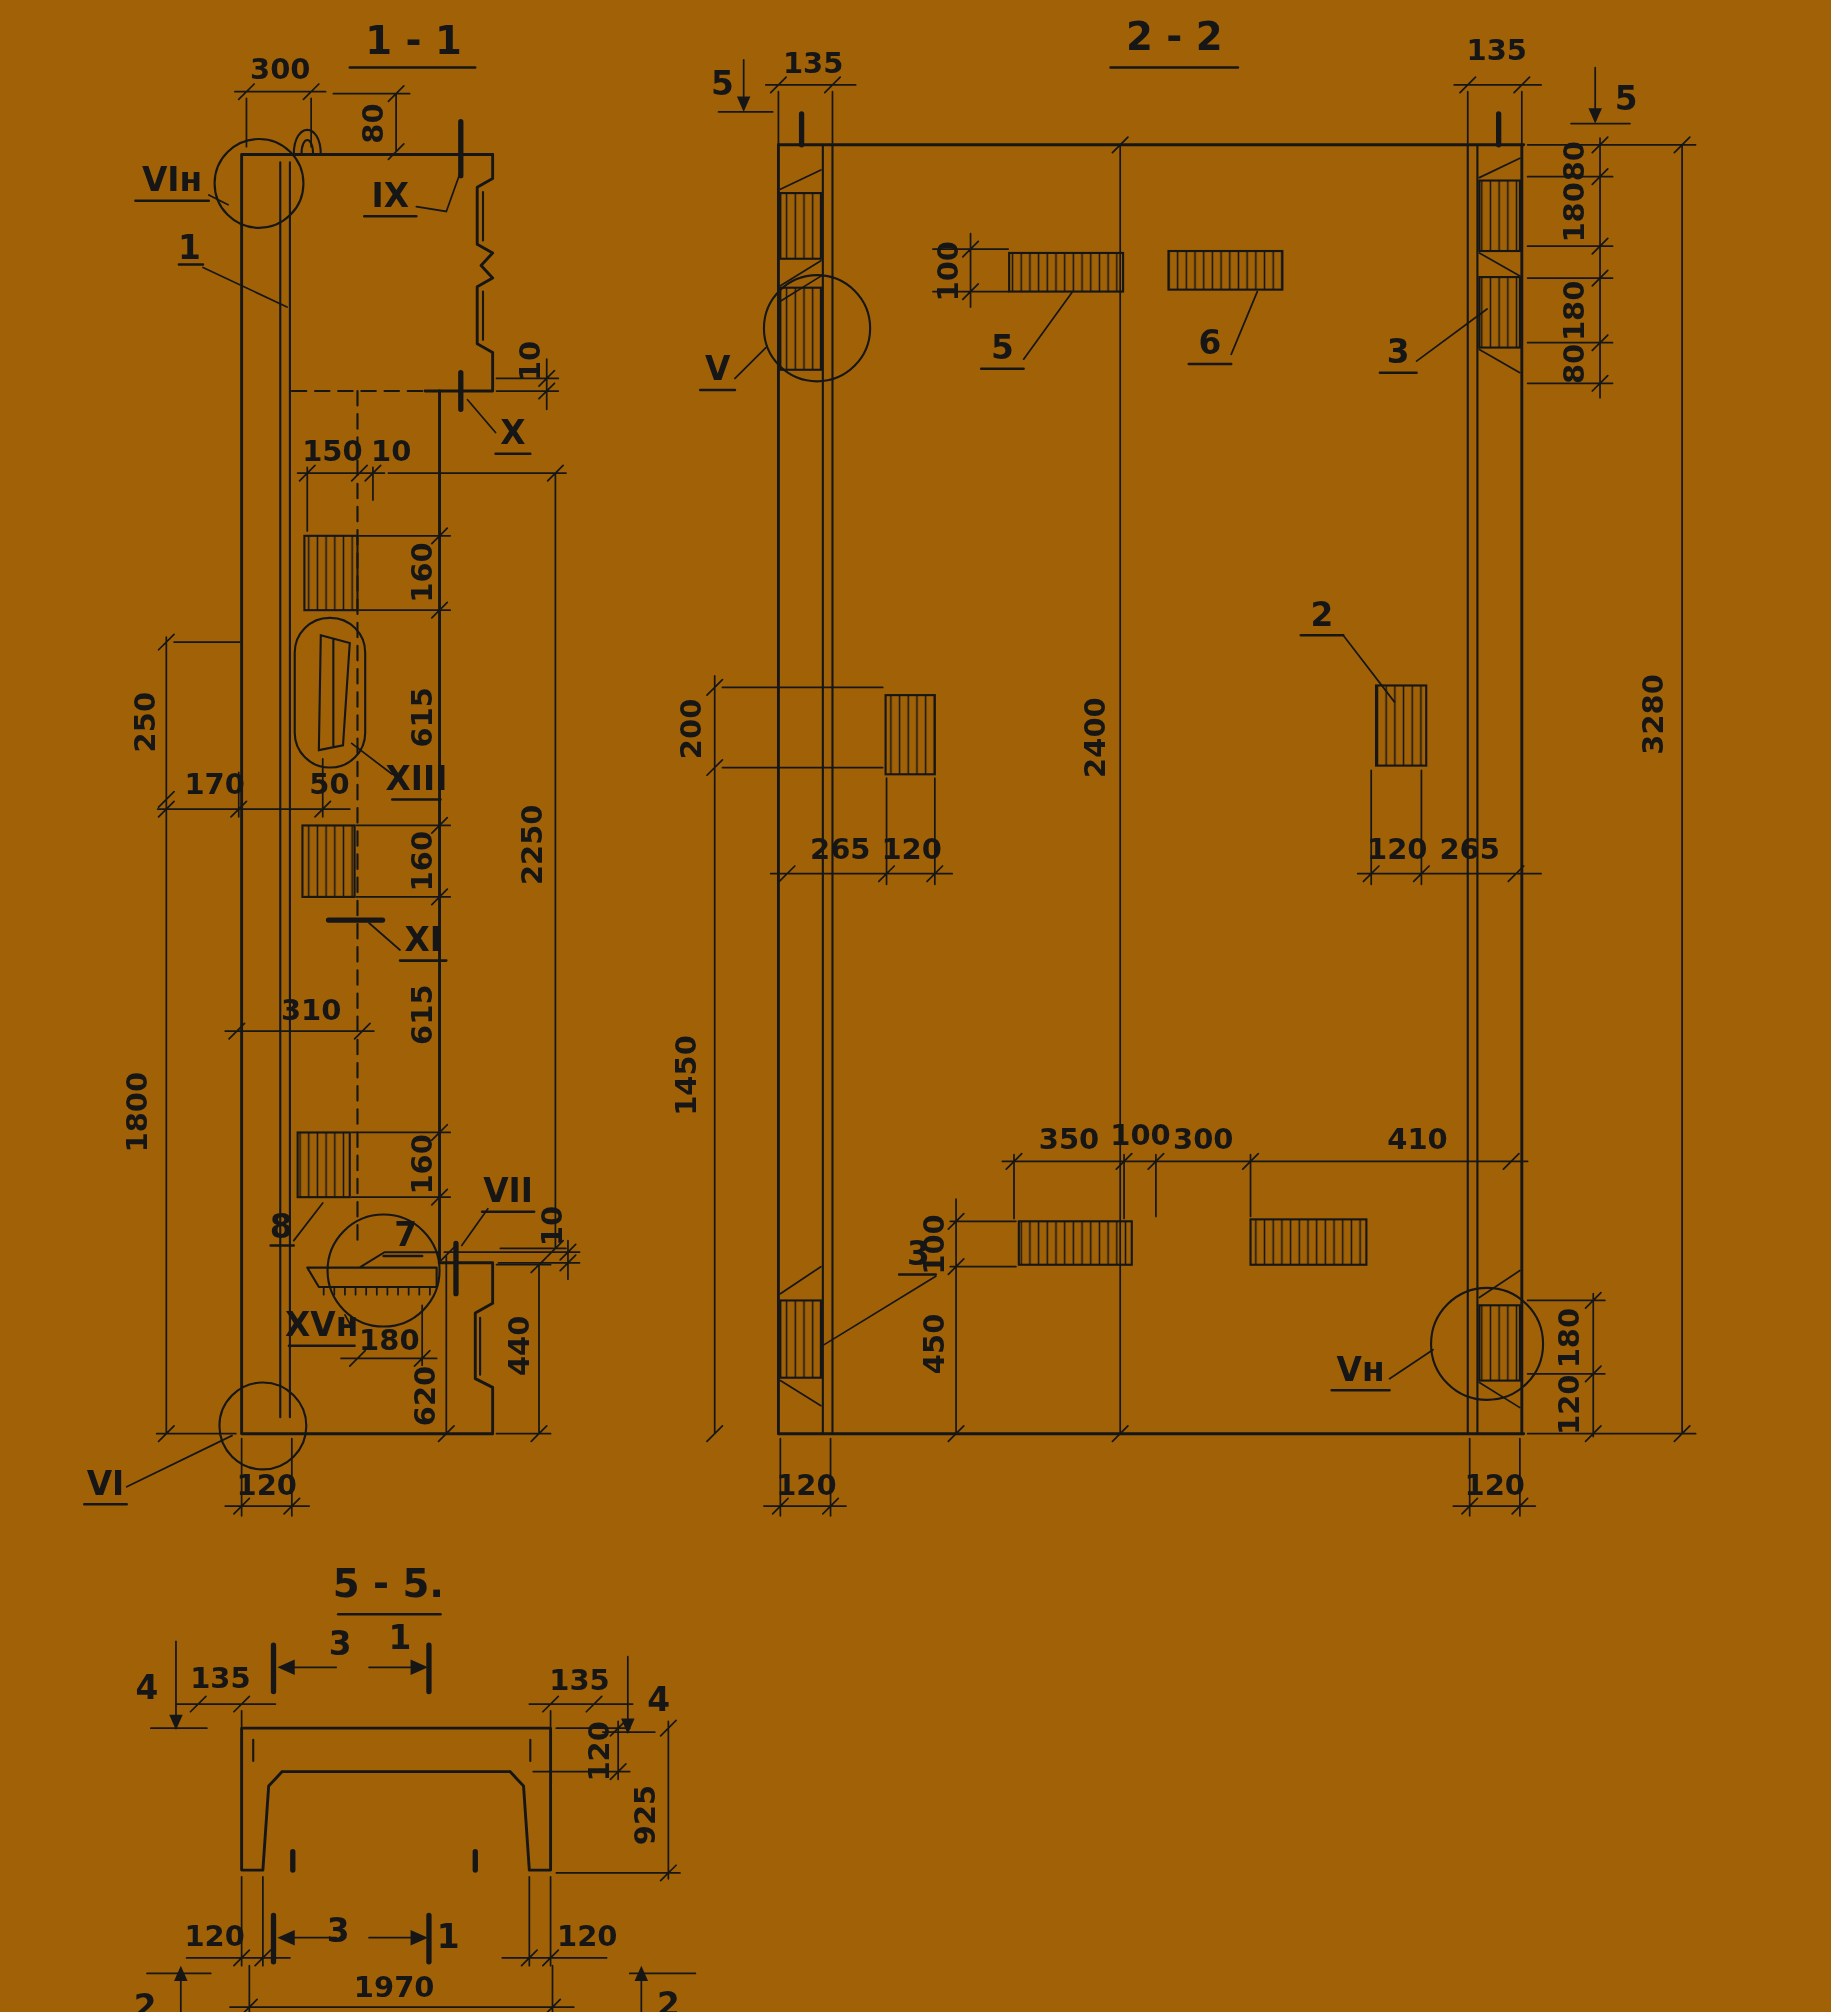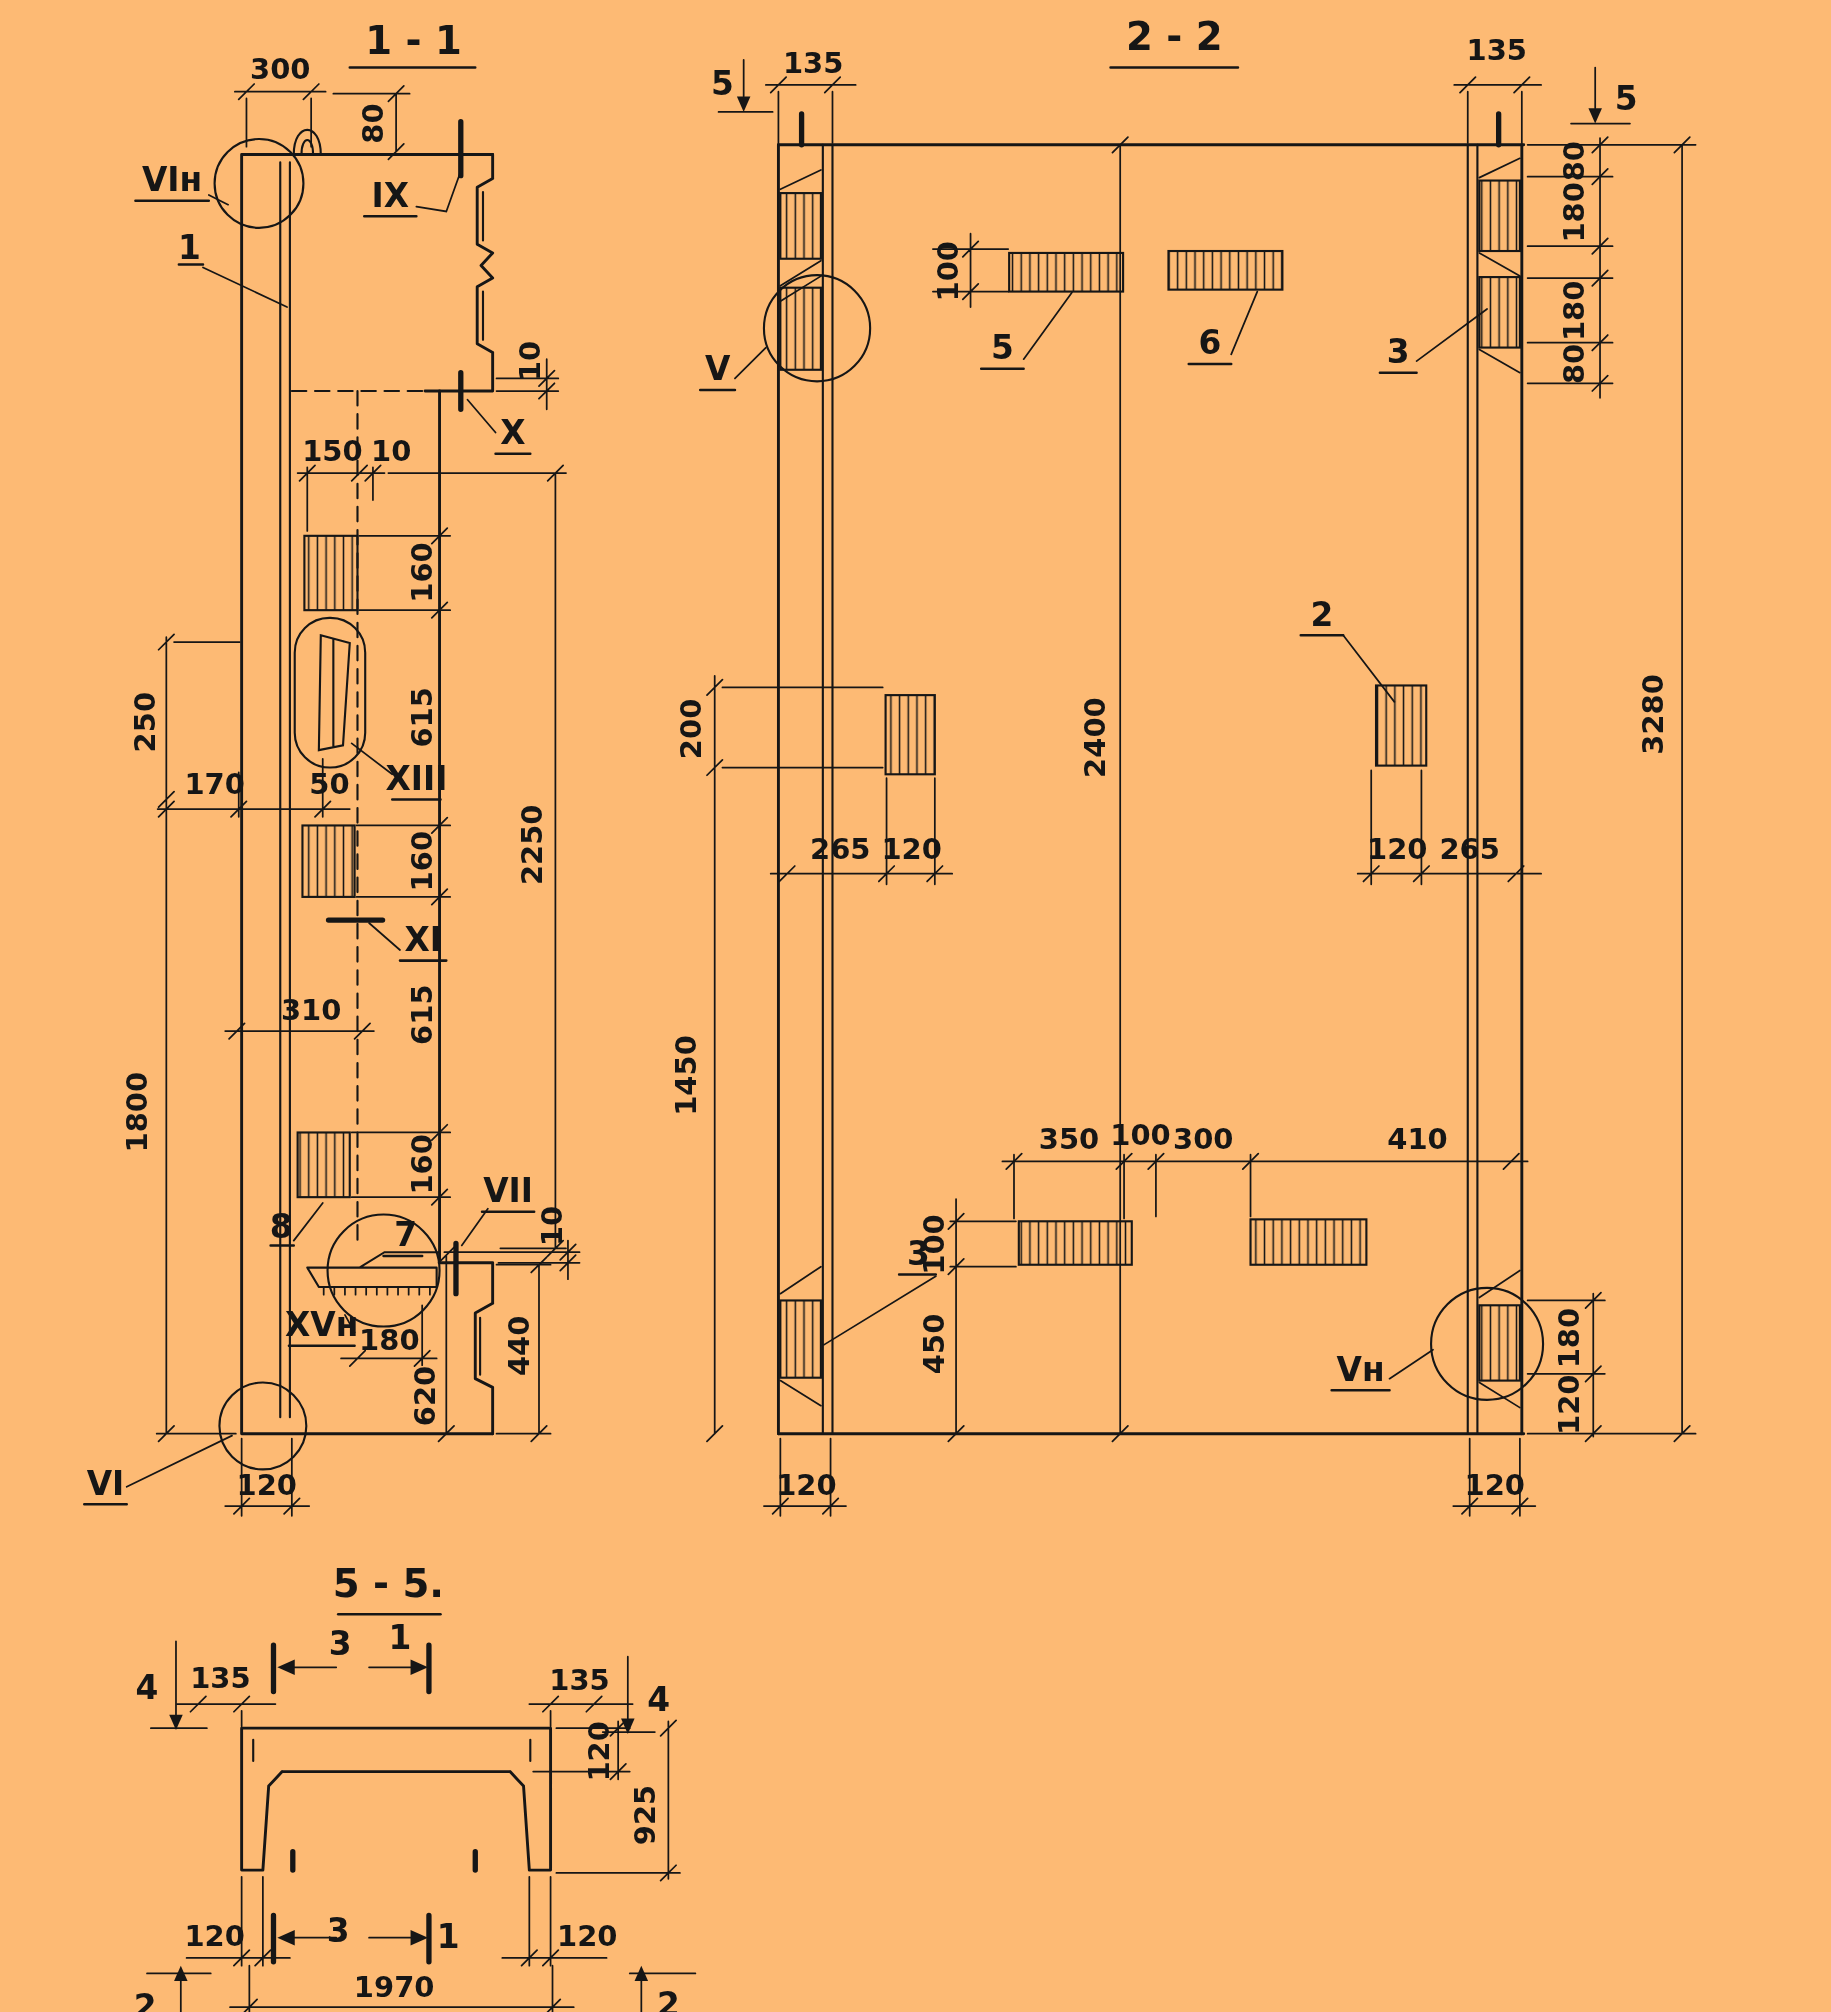--- a/index.html
+++ b/index.html
@@ -1,16 +1,16 @@
 <!DOCTYPE html>
 <html><head>
 <meta charset="utf-8">
 <style>
   html,body{margin:0;padding:0;background:#f6f6f4}
-  .page{position:relative;width:1832px;height:2012px;background:#fdba74}
+  .page{position:relative;width:1832px;height:2012px;background:#a16207}
   svg{display:block}
   .o{stroke:#161616;stroke-width:3;fill:none;stroke-linecap:round;stroke-linejoin:round}
   .m{stroke:#161616;stroke-width:2.2;fill:none;stroke-linecap:round}
   .d{stroke:#161616;stroke-width:1.8;fill:none;stroke-linecap:round}
   .b{stroke:#161616;stroke-width:5.5;fill:none;stroke-linecap:round}
   .u{stroke:#161616;stroke-width:2.6;fill:none}
   .dash{stroke-dasharray:15 9}
   .hr{fill:url(#hv);stroke:#161616;stroke-width:2.2}
   .ah{fill:#161616;stroke:none}
   text{font-family:"DejaVu Sans","Liberation Sans",sans-serif;font-weight:bold;fill:#161616}

